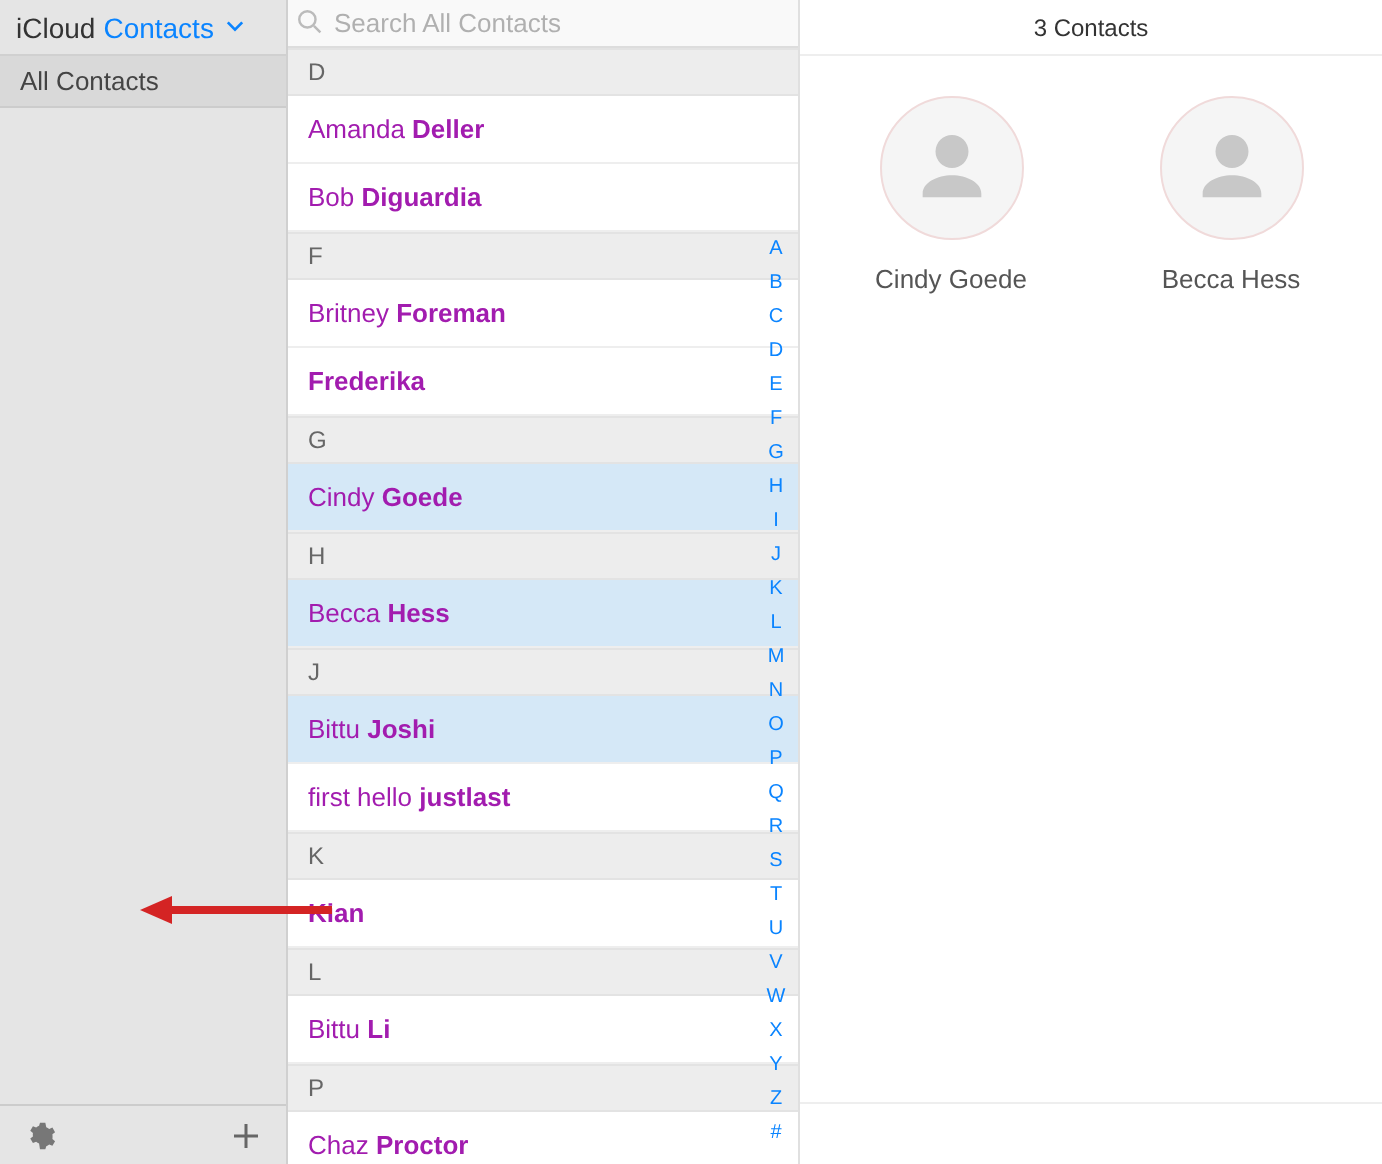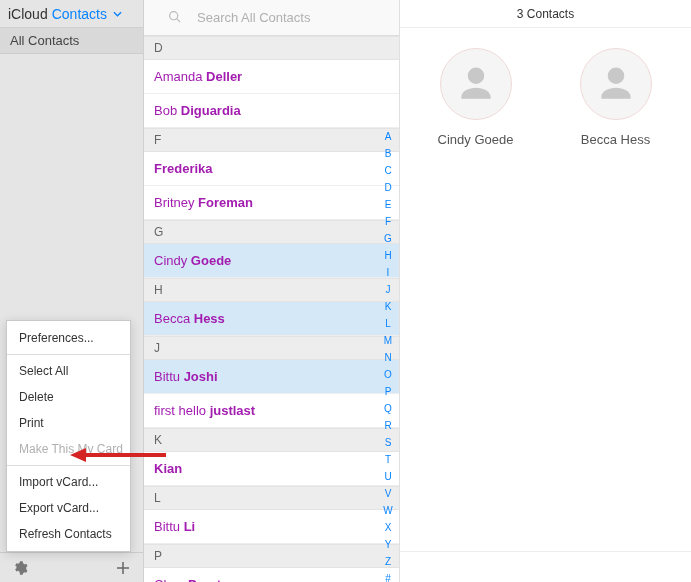--- a/index.html
+++ b/index.html
@@ -17,21 +17,21 @@
   .gear svg, .plus svg { display:block;}
   
   .ctx-menu { position:absolute; left:6px; bottom:30px; width:125px; background:#fff; border:1px solid #c8c8c8; box-shadow:0 2px 10px rgba(0,0,0,.15); padding:4px 0; z-index:50;}
   .ctx-item { padding: 4px 12px; font-size:12px; color:#333; line-height:18px; white-space:nowrap; cursor:default;}
   .ctx-item.disabled { color:#b0b0b0;}
   .ctx-sep { height:1px; background:#ddd; margin:3px 0;}
   
   .arrow { position:absolute; left:70px; top:446px; z-index:60; pointer-events:none;}
   
   .listcol { width: 256px; border-right:1px solid #e0e0e0; display:flex; flex-direction:column; overflow:hidden; position:relative; background:#fff;}
-  .search-row { height:36px; display:flex; align-items:center; gap:16px; padding:0 24px; border-bottom:1px solid #ddd; color:#b0b0b0; background:#f9f9f9;}
+  .search-row { height:24px; display:flex; align-items:center; gap:6px; padding:0 4px; border-bottom:1px solid #ddd; color:#b0b0b0; background:#f9f9f9;}
   .search-input { border:none; outline:none; background:transparent; font-size:13px; color:#333; flex:1; }
   .search-input::placeholder{color:#b0b0b0;}
   .rows { position:relative; flex:1; overflow:hidden;}
   .sect-header { background:#ededed; color:#666; font-size:12px; padding: 4px 10px; border-top:1px solid #e3e3e3; border-bottom:1px solid #e3e3e3;}
   .contact-row { padding: 9px 10px; border-bottom:1px solid #eee; font-size:13px; color:#a21caf; background:#fff;}
   .contact-row.sel { background:#d5e8f7; }
   .contact-row b { font-weight:600;}
   
   .alpha { position:absolute; right:4px; top:92px; width:14px; display:flex; flex-direction:column; align-items:center; gap:0; z-index:5;}
   .alpha span { font-size:10px; color:#0a84ff; line-height:17px; text-align:center; cursor:default;}
@@ -57,32 +57,20 @@
         <svg width="9" height="6" viewBox="0 0 10 6">
             <path d="M1 1l4 4 4-4" stroke="#0a84ff" stroke-width="1.5" fill="none"></path>
           </svg>
       </span>
     </div>
     <div class="group-row">
       <span>All Contacts</span>
     </div>
     <div class="sb-flex"></div>
 
-    <div class="ctx-menu">
-      <div class="ctx-item">Preferences...</div>
-      <div class="ctx-sep"></div>
-      <div class="ctx-item">Select All</div>
-      <div class="ctx-item">Delete</div>
-      <div class="ctx-item">Print</div>
-      <div class="ctx-item disabled">Make This My Card</div>
-      <div class="ctx-sep"></div>
-      <div class="ctx-item">Import vCard...</div>
-      <div class="ctx-item">Export vCard...</div>
-      <div class="ctx-item">Refresh Contacts</div>
-    </div>
 
     <div class="arrow">
       <svg width="100" height="18" viewBox="0 0 100 18">
         <line x1="96" y1="9" x2="10" y2="9" stroke="#d42424" stroke-width="4"></line>
         <polygon points="0,9 16,2 16,16" fill="#d42424"></polygon>
       </svg>
     </div>
 
     <div class="sb-footer">
       <span class="gear">
@@ -106,22 +94,22 @@
             <line x1="11" y1="11" x2="15" y2="15" stroke="#bbb" stroke-width="1.5"></line>
           </svg>
       </span>
       <input class="search-input" placeholder="Search All Contacts" style="">
     </div>
     <div class="rows">
       <div class="sect-header">D</div>
       <div class="contact-row"><span>Amanda </span><b>Deller</b></div>
       <div class="contact-row"><span>Bob </span><b>Diguardia</b></div>
       <div class="sect-header">F</div>
+      <div class="contact-row"><span>Britney </span><b>Foreman</b></div>
       <div class="contact-row"><span></span><b>Frederika</b></div>
-      <div class="contact-row"><span>Britney </span><b>Foreman</b></div>
       <div class="sect-header">G</div>
       <div class="contact-row sel"><span>Cindy </span><b>Goede</b></div>
       <div class="sect-header">H</div>
       <div class="contact-row sel"><span>Becca </span><b>Hess</b></div>
       <div class="sect-header">J</div>
       <div class="contact-row sel"><span>Bittu </span><b>Joshi</b></div>
       <div class="contact-row"><span>first hello </span><b>justlast</b></div>
       <div class="sect-header">K</div>
       <div class="contact-row"><span></span><b>Kian</b></div>
       <div class="sect-header">L</div>

